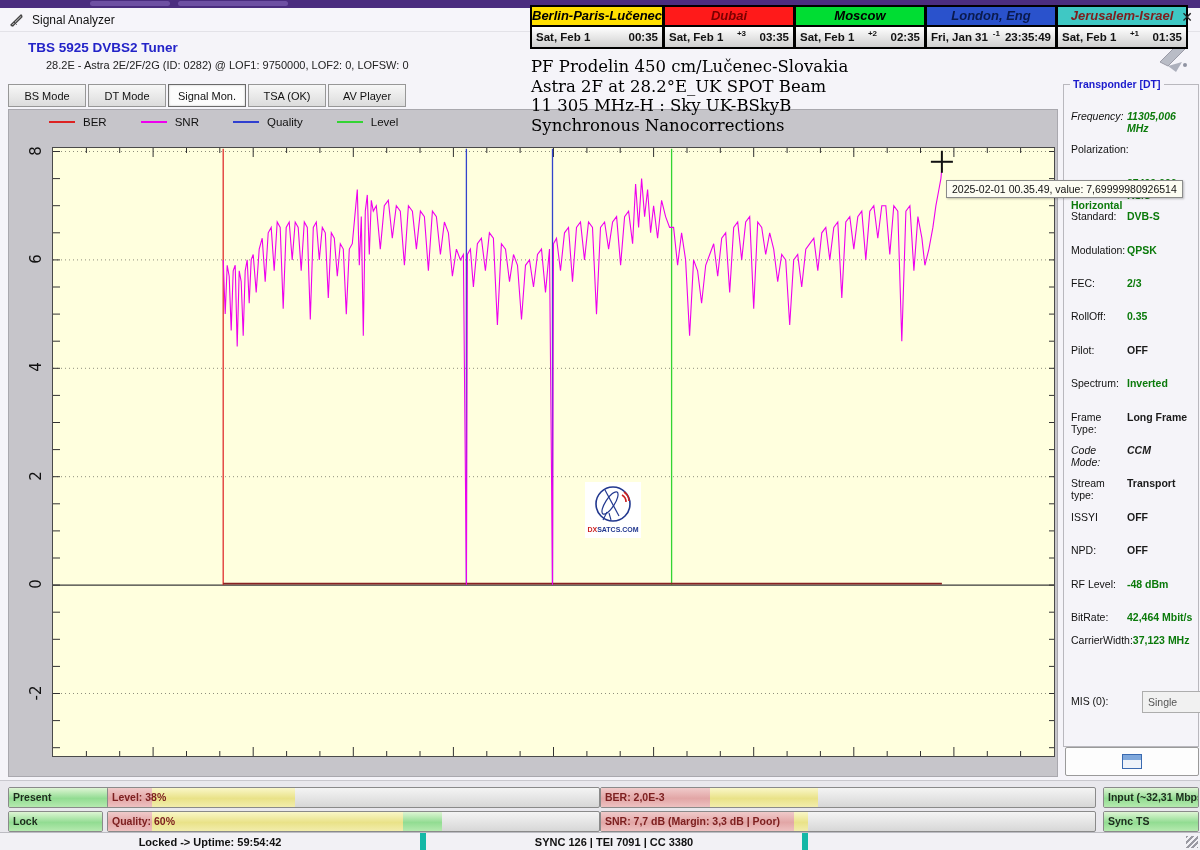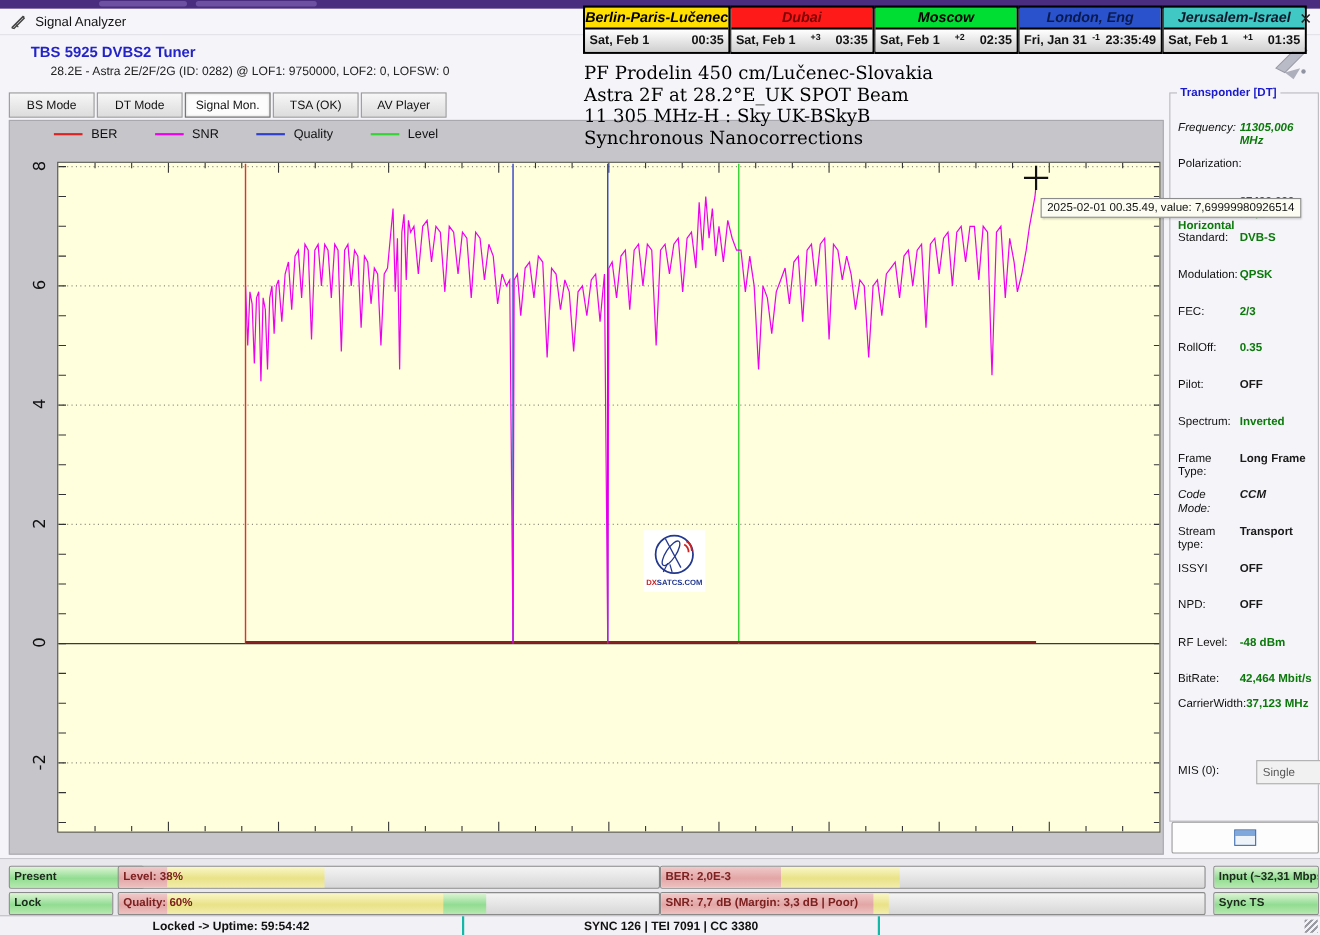--- a/index.html
+++ b/index.html
@@ -76,21 +76,21 @@
   .fill-green{background:linear-gradient(180deg,#def5d4,#92dc92 55%,#b5eaaf);}
   .fill-yellow{background:linear-gradient(180deg,#faf7c8,#e9e288 55%,#f2edac);}
   .labelbg{background:linear-gradient(180deg,#f0caca,#e2a6a6 55%,#eec1c1);}
   .peak{background:linear-gradient(180deg,#def5d4,#92dc92 55%,#b5eaaf);}
   .bar .txt{position:absolute;left:4px;top:0;line-height:18px;font-size:10.5px;font-weight:bold;z-index:3;
             white-space:nowrap;}
   .txt.dark{color:#1c2b1c;} .txt.maroon{color:#7d2020;}
   
   #statusbar{position:absolute;left:0;top:832px;width:1200px;height:18px;background:#f2f1f5;
              border-top:1px solid #bcbcc2;display:flex;font-size:11px;font-weight:bold;}
-  .st-cell{display:flex;align-items:center;justify-content:center;border-right:2px solid #14b8a6;}
+  .st-cell{display:flex;align-items:center;justify-content:center;border-right:6px solid #14b8a6;}
   #grip{position:absolute;right:2px;top:836px;width:12px;height:12px;
         background:repeating-linear-gradient(135deg,#9a9aa2 0 2px,transparent 2px 4px);}
 </style>
 </head>
 <body>
 
 <div id="screen">
 
   <div id="top-strip">
     <div class="strip-tab" style="left:90px;width:80px;"></div>
@@ -136,21 +136,21 @@
     <div class="clock">
       <div class="city" style="background: rgb(42, 82, 204); color: rgb(10, 26, 77);">London, Eng</div>
       <div class="row">
         <span class="d">Fri, Jan 31</span>
         <span class="off">-1</span>
         <span class="tm">23:35:49</span>
       </div>
     </div>
 
     <div class="clock">
-      <div class="city" style="background: rgb(63, 200, 196); color: #0f172a;">Jerusalem-Israel</div>
+      <div class="city" style="background: rgb(63, 200, 196); color: #7f1d1d;">Jerusalem-Israel</div>
       <div class="row">
         <span class="d">Sat, Feb 1</span>
         <span class="off">+1</span>
         <span class="tm">01:35</span>
       </div>
     </div>
   </div>
 
   <div id="clock-close">✕</div>
 

